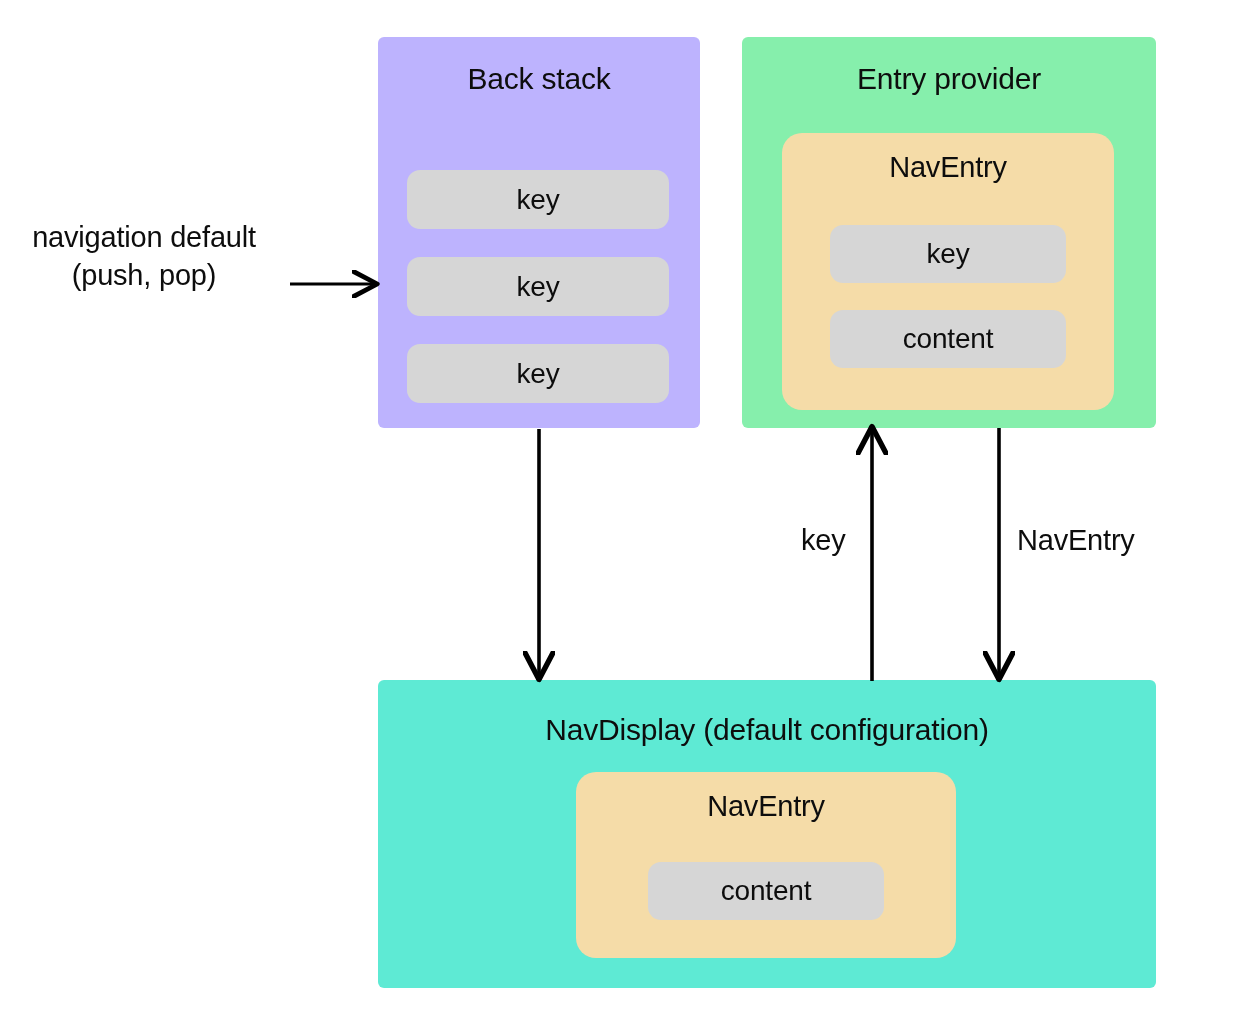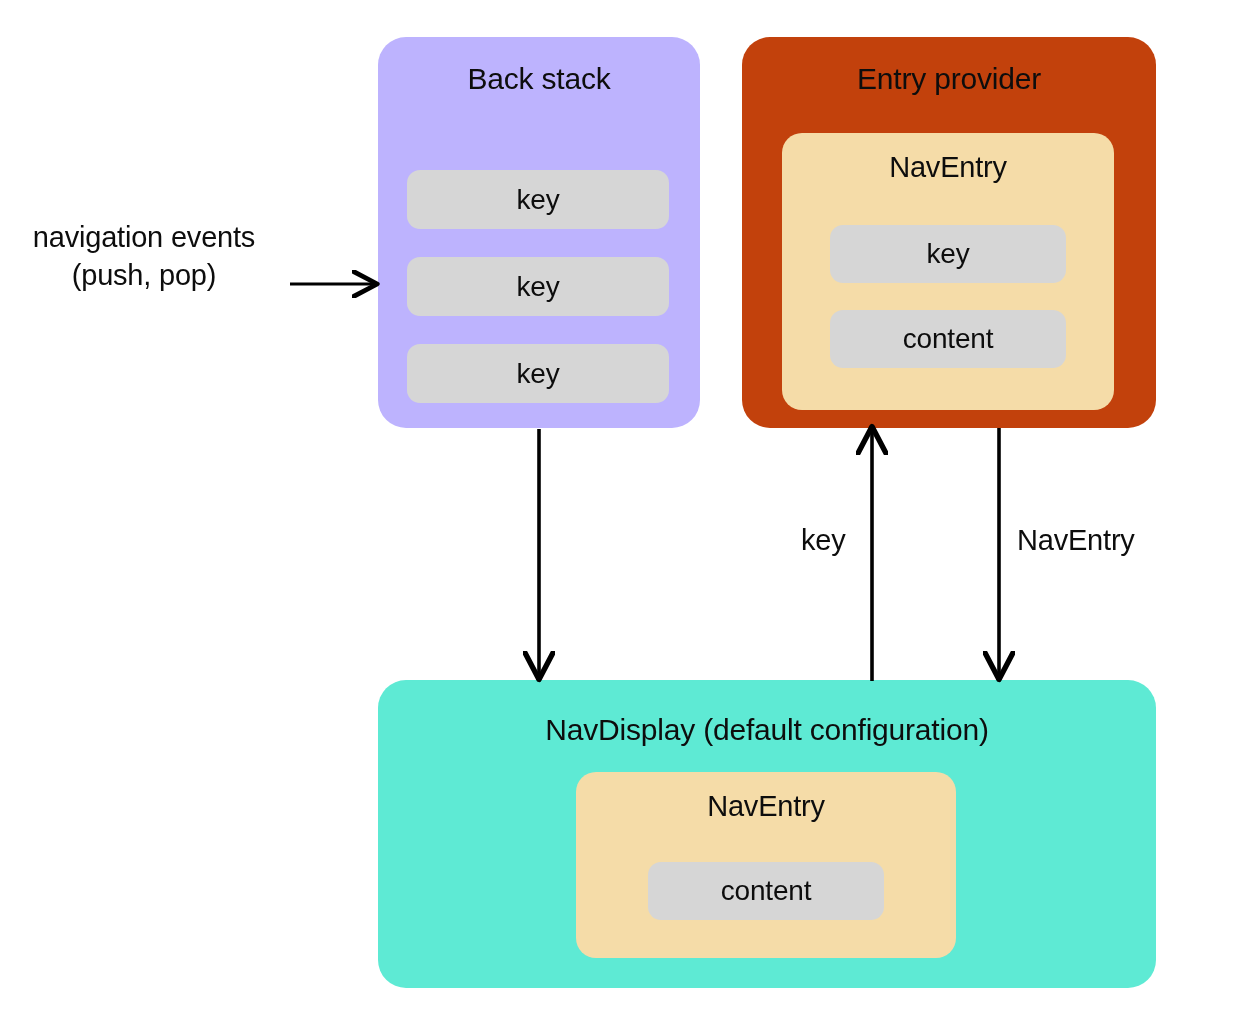--- a/index.html
+++ b/index.html
@@ -21,21 +21,21 @@
     left: 0;
     top: 0;
     width: 1238px;
     height: 1011px;
   }
 
   
   .box {
     position: absolute;
     box-sizing: border-box;
-    border-radius: 28px;
+    border-radius: 6px;
   }
   .box-title {
     position: absolute;
     left: 0;
     right: 0;
     text-align: center;
     font-size: 30px;
     line-height: 34px;
     letter-spacing: -0.2px;
     color: #0d0d0d;
@@ -69,21 +69,21 @@
   #bs-key-0 { top: 133px; }
   #bs-key-1 { top: 220px; }
   #bs-key-2 { top: 307px; }
 
   
   #entryprovider-box {
     left: 742px;
     top: 37px;
     width: 414px;
     height: 391px;
-    background: #c2410c;
+    background: #86efac;
   }
   #entryprovider-title { top: 25px; }
 
   
   #ep-naventry-box {
     left: 40px;
     top: 96px;
     width: 332px;
     height: 277px;
     background: #f5dca8;
@@ -227,21 +227,21 @@
   <div class="box" id="navdisplay-box">
     <div class="box-title" id="navdisplay-title">NavDisplay (default configuration)</div>
 
     <div id="nd-naventry-box">
       <div id="nd-naventry-title">NavEntry</div>
       <div id="nd-pill-content">content</div>
     </div>
   </div>
 
   <div class="free-label" id="nav-events-label">
-    <span class="l1">navigation events</span>
+    <span class="l1">navigation default</span>
     <span class="l2">(push, pop)</span>
   </div>
 
   <div class="free-label" id="arrow-key-label">key</div>
 
   <div class="free-label" id="arrow-naventry-label">NavEntry</div>
 
   <svg id="arrows" viewBox="0 0 1238 1011">
     <defs>
       <marker id="arrowhead" markerWidth="9" markerHeight="9" refX="7.6" refY="4.5" orient="auto" markerUnits="strokeWidth">

